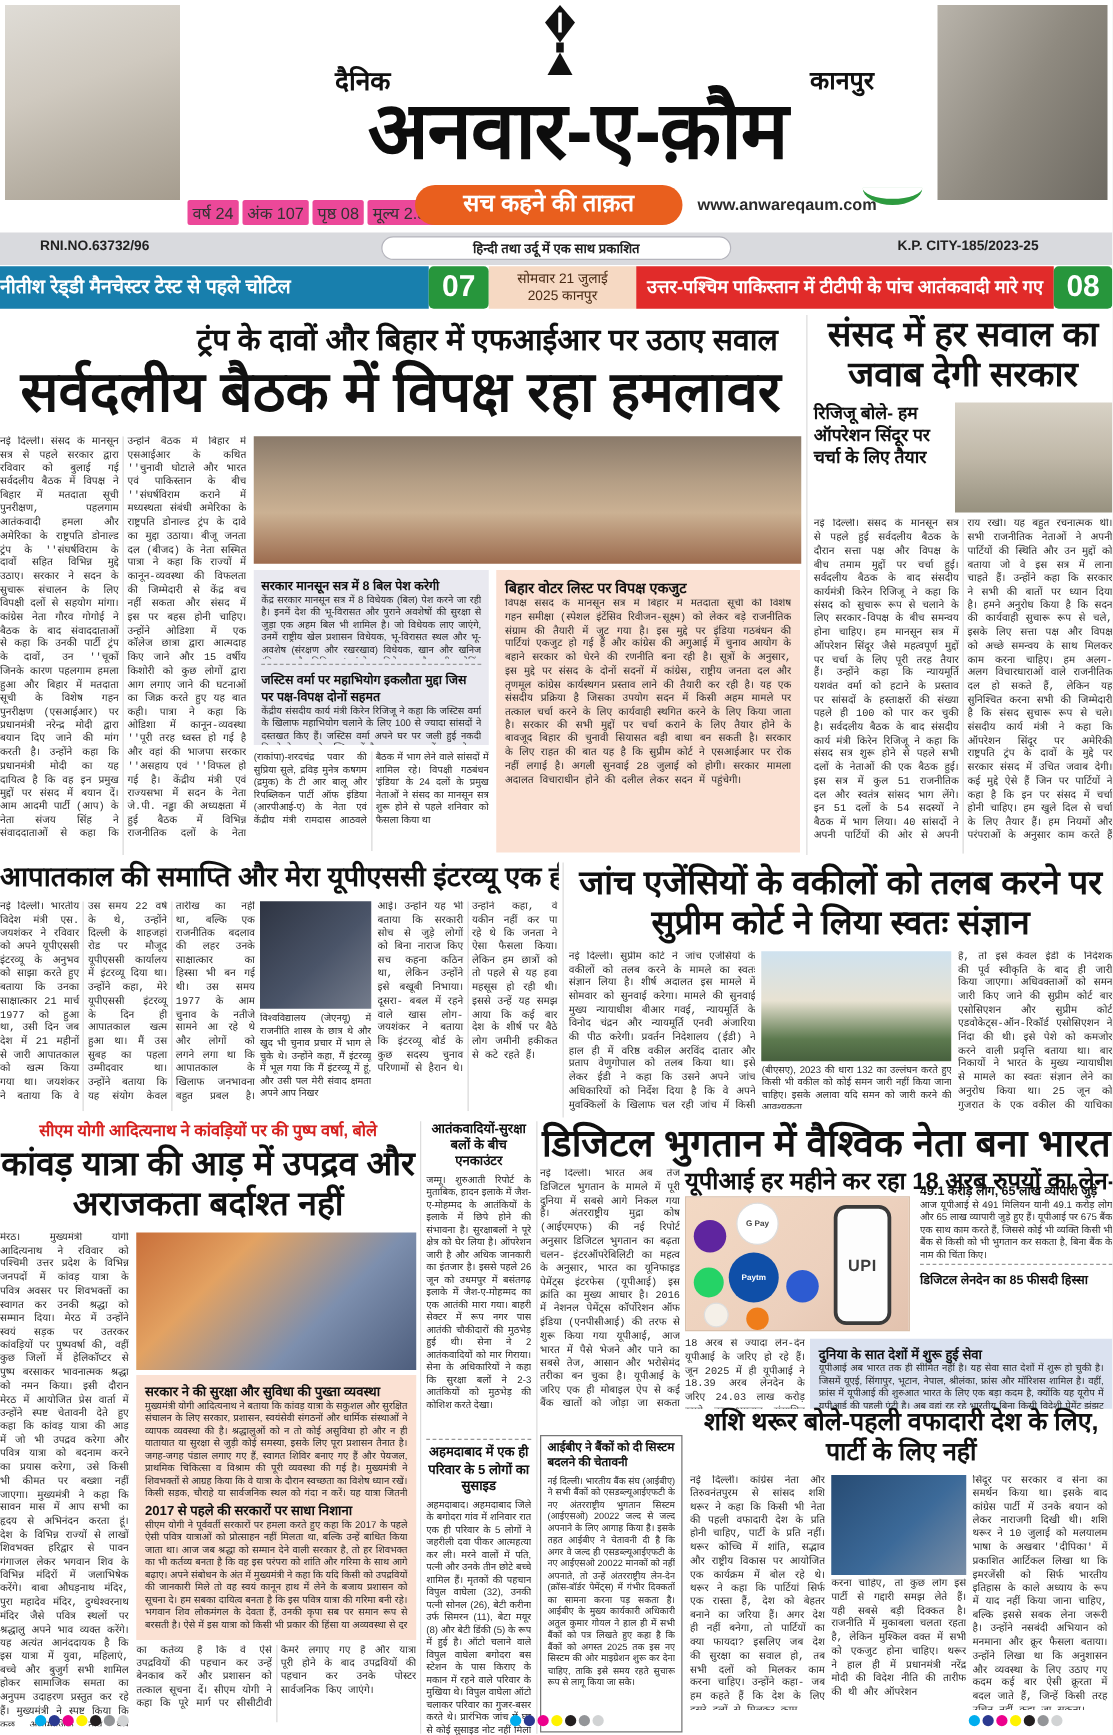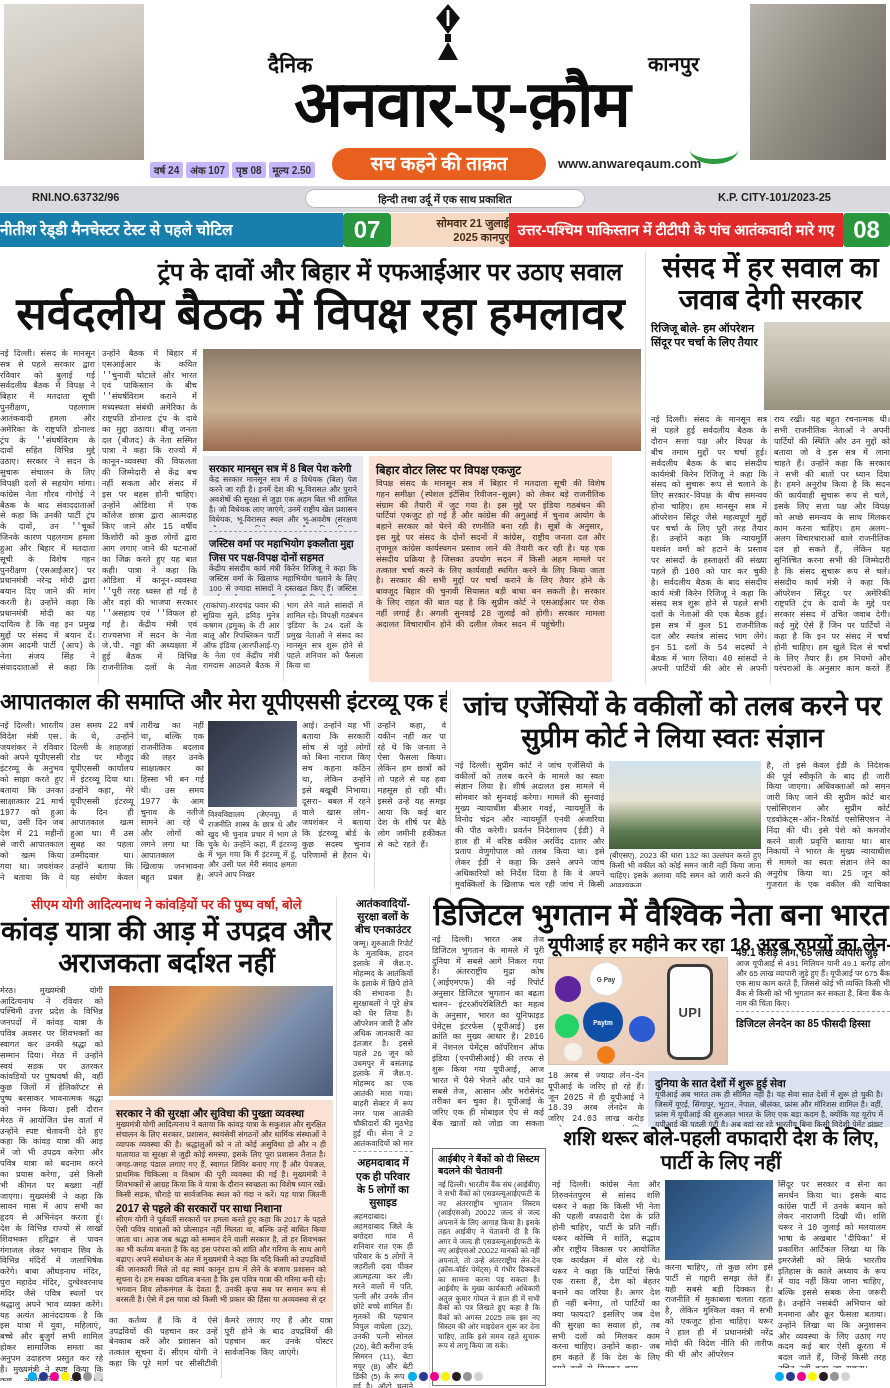--- a/index.html
+++ b/index.html
@@ -20,29 +20,29 @@
 
   .abs { position:absolute; }
   .bt { font-size:8.2px; line-height:1.32; text-align:justify; color:#2a2a2a; overflow:hidden;font-family:Liberation Mono, monospace; }
   .bt-sm { font-size:7.7px; line-height:1.3; text-align:justify; color:#2a2a2a; overflow:hidden; }
   .cols2 { column-count:2; column-gap:7px; column-rule:1px solid #d9d9d9; }
   .cols3 { column-count:3; column-gap:7px; column-rule:1px solid #d9d9d9; }
   .hl { font-weight:800; color:#111; text-align:center; overflow:hidden; }
   .boxtitle { font-weight:800; color:#111; }
 
   
-  .chip { display:inline-block; background:#c4b5fd; color:#333; font-size:10px; font-weight:700; padding:1px 4px; margin-right:3px; border-radius:2px; }
+  .chip { display:inline-block; background:#ec4899; color:#333; font-size:13px; font-weight:400; padding:1px 4px; margin-right:3px; border-radius:2px; }
   .tagline-box { background:#e95f1e; color:#fff; font-weight:800; font-size:19px; text-align:center; line-height:32px; border-radius:16px; }
   .graybar { background:#d9dade; }
   .pub-pill { background:#fff; border:1px solid #b5b5bd; border-radius:10px; font-size:10.5px; font-weight:700; color:#222; text-align:center; line-height:18px; }
 
   .strip-blue { background:#187fad; color:#fff; font-weight:800; font-size:15.5px; text-align:left; line-height:34px; overflow:hidden; }
   .strip-red  { background:#e12b2a; color:#fff; font-weight:800; font-size:14.5px; text-align:center; line-height:34px; overflow:hidden; }
   .strip-green{ background:#27963c; color:#fff; font-weight:800; font-size:24px; text-align:center; line-height:34px; border-radius:4px; }
-  .strip-date { background:#f6d9c3; color:#4a2c16; font-weight:700; font-size:11px; text-align:right; padding-top:3px; line-height:14px; }
+  .strip-date { background:#f6d9c3; color:#4a2c16; font-weight:400; font-size:11px; text-align:center; padding-top:3px; line-height:14px; }
 
   .box-gray { background:#e9e9f0; padding:5px 6px; overflow:hidden; }
   .box-pink { background:#fbe1d3; padding:6px 7px; overflow:hidden; }
   .box-blue { background:#dbe2f0; padding:5px 7px; overflow:hidden; }
   .box-border { border:1.2px solid #777; padding:4px 5px; overflow:hidden; background:#fff; }
 
   .kicker-red { color:#d6221f; font-weight:800; text-align:center; }
   .divider { border-top:1px dashed #999; margin:4px 0; }
 
   .dotrow { display:flex; gap:2px; }
@@ -80,21 +80,21 @@
       <span class="chip">वर्ष 24</span><span class="chip">अंक 107</span><span class="chip">पृष्ठ 08</span><span class="chip">मूल्य 2.50</span>
     </div>
     <div class="abs tagline-box" style="left:182px;top:146px;width:214px;height:32px;">सच कहने की ताक़त</div>
     <div class="abs" style="left:408px;top:154px;font-size:13px;font-weight:800;color:#2b2b2b;">www.anwareqaum.com</div>
     <div class="abs swoosh" style="left:540px;top:148px;"></div>
   </div>
 
   <div class="abs graybar" style="left:0;top:186px;width:890px;height:26px;">
     <div class="abs" style="left:32px;top:5px;font-size:11px;font-weight:800;color:#222;">RNI.NO.63732/96</div>
     <div class="abs pub-pill" style="left:305px;top:3px;width:280px;height:19px;">हिन्दी तथा उर्दू में एक साथ प्रकाशित</div>
-    <div class="abs" style="left:718px;top:5px;font-size:11px;font-weight:800;color:#222;">K.P. CITY-101/2023-25</div>
+    <div class="abs" style="left:718px;top:5px;font-size:11px;font-weight:800;color:#222;">K.P. CITY-185/2023-25</div>
   </div>
 
   <div class="abs" style="left:0;top:213px;width:890px;height:34px;">
     <div class="abs strip-blue" style="left:0;top:0;width:343px;height:34px;">नीतीश रेड्‌डी मैनचेस्टर टेस्ट से पहले चोटिल</div>
     <div class="abs strip-green" style="left:343px;top:0;width:48px;height:34px;">07</div>
     <div class="abs strip-date" style="left:391px;top:0;width:118px;height:34px;">
       <div>सोमवार 21 जुलाई</div>
       <div>2025 कानपुर</div>
     </div>
     <div class="abs strip-red" style="left:509px;top:0;width:334px;height:34px;">उत्तर-पश्चिम पाकिस्तान में टीटीपी के पांच आतंकवादी मारे गए</div>
@@ -102,21 +102,21 @@
   </div>
 
   <div class="abs" style="left:0;top:250px;width:641px;height:435px;">
     <div class="hl" style="font-size:24px;font-weight:700;margin-top:4px;margin-left:140px;width:500px;white-space:nowrap;">ट्रंप के दावों और बिहार में एफआईआर पर उठाए सवाल</div>
     <div class="hl" style="font-size:45px;line-height:1.2;white-space:nowrap;">सर्वदलीय बैठक में विपक्ष रहा हमलावर</div>
     <div style="display:flex;margin-top:8px;">
       <div class="bt cols2" style="width:197px;height:335px;">नई दिल्ली। संसद के मानसून सत्र से पहले सरकार द्वारा रविवार को बुलाई गई सर्वदलीय बैठक में विपक्ष ने बिहार में मतदाता सूची पुनरीक्षण, पहलगाम आतंकवादी हमला और अमेरिका के राष्ट्रपति डोनाल्ड ट्रंप के ''संघर्षविराम के दावों सहित विभिन्न मुद्दे उठाए। सरकार ने सदन के सुचारू संचालन के लिए विपक्षी दलों से सहयोग मांगा। कांग्रेस नेता गौरव गोगोई ने बैठक के बाद संवाददाताओं से कहा कि उनकी पार्टी ट्रंप के दावों, उन ''चूकों जिनके कारण पहलगाम हमला हुआ और बिहार में मतदाता सूची के विशेष गहन पुनरीक्षण (एसआईआर) पर प्रधानमंत्री नरेन्द्र मोदी द्वारा बयान दिए जाने की मांग करती है। उन्होंने कहा कि प्रधानमंत्री मोदी का यह दायित्व है कि वह इन प्रमुख मुद्दों पर संसद में बयान दें। आम आदमी पार्टी (आप) के नेता संजय सिंह ने संवाददाताओं से कहा कि उन्होंने बैठक में बिहार में एसआईआर के कथित ''चुनावी घोटाले और भारत एवं पाकिस्तान के बीच ''संघर्षविराम कराने में मध्यस्थता संबंधी अमेरिका के राष्ट्रपति डोनाल्ड ट्रंप के दावे का मुद्दा उठाया। बीजू जनता दल (बीजद) के नेता सस्मित पात्रा ने कहा कि राज्यों में कानून-व्यवस्था की विफलता की जिम्मेदारी से केंद्र बच नहीं सकता और संसद में इस पर बहस होनी चाहिए। उन्होंने ओडिशा में एक कॉलेज छात्रा द्वारा आत्मदाह किए जाने और 15 वर्षीय किशोरी को कुछ लोगों द्वारा आग लगाए जाने की घटनाओं का जिक्र करते हुए यह बात कही। पात्रा ने कहा कि ओडिशा में कानून-व्यवस्था ''पूरी तरह ध्वस्त हो गई है और वहां की भाजपा सरकार ''असहाय एवं ''विफल हो गई है। केंद्रीय मंत्री एवं राज्यसभा में सदन के नेता जे.पी. नड्ढा की अध्यक्षता में हुई बैठक में विभिन्न राजनीतिक दलों के नेता शामिल हुए। किरेन रिजिजू और अर्जुन राम मेघवाल ने सरकार का प्रतिनिधित्व किया। कांग्रेस के गौरव गोगोई एवं जयराम रमेश, राष्ट्रवादी कांग्रेस पार्टी</div>
       <div style="width:438px;margin-left:6px;">
         <div class="ph ph-meeting" style="width:438px;height:102px;"></div>
         <div style="display:flex;margin-top:5px;">
-          <div style="width:160px;">
+          <div style="width:188px;">
             <div class="box-gray" style="height:140px;">
               <div class="boxtitle" style="font-size:10px;">सरकार मानसून सत्र में 8 बिल पेश करेगी</div>
               <div class="bt-sm" style="height:52px;">केंद्र सरकार मानसून सत्र में 8 विधेयक (बिल) पेश करने जा रही है। इनमें देश की भू-विरासत और पुराने अवशेषों की सुरक्षा से जुड़ा एक अहम बिल भी शामिल है। जो विधेयक लाए जाएंगे, उनमें राष्ट्रीय खेल प्रशासन विधेयक, भू-विरासत स्थल और भू-अवशेष (संरक्षण और रखरखाव) विधेयक, खान और खनिज (विकास और विनियमन) संशोधन विधेयक, और राष्ट्रीय डोपिंग रोधी (संशोधन) विधेयक प्रमुख है।</div>
               <div class="divider"></div>
               <div class="boxtitle" style="font-size:10px;">जस्टिस वर्मा पर महाभियोग इकलौता मुद्दा जिस पर पक्ष-विपक्ष दोनों सहमत</div>
               <div class="bt-sm" style="height:38px;">केंद्रीय संसदीय कार्य मंत्री किरेन रिजिजू ने कहा कि जस्टिस वर्मा के खिलाफ महाभियोग चलाने के लिए 100 से ज्यादा सांसदों ने दस्तखत किए हैं। जस्टिस वर्मा अपने घर पर जली हुई नकदी मिलने के बाद से मुश्किल में है। मानसून सत्र में इस मुद्दे पर सरकार विचार करेगी या नहीं, इस पर रिजिजू बोले कि यह प्रक्रिया सभी दल मिलकर करेंगे। यह अकेले सरकार का काम नहीं है।</div>
             </div>
             <div class="bt-sm cols2" style="height:80px;margin-top:5px;">(राकांपा)-शरदचंद्र पवार की सुप्रिया सुले, द्रविड़ मुनेत्र कषगम (द्रमुक) के टी आर बालू और रिपब्लिकन पार्टी ऑफ इंडिया (आरपीआई-ए) के नेता एवं केंद्रीय मंत्री रामदास आठवले बैठक में भाग लेने वाले सांसदों में शामिल रहे। विपक्षी गठबंधन 'इंडिया' के 24 दलों के प्रमुख नेताओं ने संसद का मानसून सत्र शुरू होने से पहले शनिवार को फैसला किया था</div>
           </div>
           <div class="box-pink" style="width:243px;height:226px;margin-left:6px;">
@@ -124,21 +124,21 @@
             <div class="bt" style="height:200px;margin-top:2px;">विपक्ष संसद के मानसून सत्र में बिहार में मतदाता सूची की विशेष गहन समीक्षा (स्पेशल इंटेंसिव रिवीजन-सूक्ष्म) को लेकर बड़े राजनीतिक संग्राम की तैयारी में जुट गया है। इस मुद्दे पर इंडिया गठबंधन की पार्टियां एकजुट हो गई हैं और कांग्रेस की अगुआई में चुनाव आयोग के बहाने सरकार को घेरने की रणनीति बना रही है। सूत्रों के अनुसार, इस मुद्दे पर संसद के दोनों सदनों में कांग्रेस, राष्ट्रीय जनता दल और तृणमूल कांग्रेस कार्यस्थगन प्रस्ताव लाने की तैयारी कर रही है। यह एक संसदीय प्रक्रिया है जिसका उपयोग सदन में किसी अहम मामले पर तत्काल चर्चा करने के लिए कार्यवाही स्थगित करने के लिए किया जाता है। सरकार की सभी मुद्दों पर चर्चा कराने के लिए तैयार होने के बावजूद बिहार की चुनावी सियासत बड़ी बाधा बन सकती है। सरकार के लिए राहत की बात यह है कि सुप्रीम कोर्ट ने एसआईआर पर रोक नहीं लगाई है। अगली सुनवाई 28 जुलाई को होगी। सरकार मामला अदालत विचाराधीन होने की दलील लेकर सदन में पहुंचेगी।</div>
           </div>
         </div>
       </div>
     </div>
   </div>
 
   <div class="abs" style="left:645px;top:252px;width:245px;height:432px;border-left:1px solid #ddd;padding-left:5px;">
     <div class="hl" style="font-size:28px;line-height:1.15;">संसद में हर सवाल का जवाब देगी सरकार</div>
     <div style="display:flex;margin-top:6px;">
-      <div style="width:108px;font-size:11px;font-weight:800;line-height:1.25;color:#111;font-family:Liberation Serif, serif;">रिजिजू बोले- हम ऑपरेशन सिंदूर पर चर्चा के लिए तैयार</div>
+      <div style="width:108px;font-size:14px;font-weight:800;line-height:1.25;color:#111;">रिजिजू बोले- हम ऑपरेशन सिंदूर पर चर्चा के लिए तैयार</div>
       <div class="ph ph-hall" style="width:126px;height:88px;margin-left:5px;"></div>
     </div>
     <div class="bt cols2" style="height:268px;margin-top:5px;">नई दिल्ली। संसद के मानसून सत्र से पहले हुई सर्वदलीय बैठक के दौरान सत्ता पक्ष और विपक्ष के बीच तमाम मुद्दों पर चर्चा हुई। सर्वदलीय बैठक के बाद संसदीय कार्यमंत्री किरेन रिजिजू ने कहा कि संसद को सुचारू रूप से चलाने के लिए सरकार-विपक्ष के बीच समन्वय होना चाहिए। हम मानसून सत्र में ऑपरेशन सिंदूर जैसे महत्वपूर्ण मुद्दों पर चर्चा के लिए पूरी तरह तैयार हैं। उन्होंने कहा कि न्यायमूर्ति यशवंत वर्मा को हटाने के प्रस्ताव पर सांसदों के हस्ताक्षरों की संख्या पहले ही 100 को पार कर चुकी है। सर्वदलीय बैठक के बाद संसदीय कार्य मंत्री किरेन रिजिजू ने कहा कि संसद सत्र शुरू होने से पहले सभी दलों के नेताओं की एक बैठक हुई। इस सत्र में कुल 51 राजनीतिक दल और स्वतंत्र सांसद भाग लेंगे। इन 51 दलों के 54 सदस्यों ने बैठक में भाग लिया। 40 सांसदों ने अपनी पार्टियों की ओर से अपनी राय रखी। यह बहुत रचनात्मक थी। सभी राजनीतिक नेताओं ने अपनी पार्टियों की स्थिति और उन मुद्दों को बताया जो वे इस सत्र में लाना चाहते हैं। उन्होंने कहा कि सरकार ने सभी की बातों पर ध्यान दिया है। हमने अनुरोध किया है कि सदन की कार्यवाही सुचारू रूप से चले, इसके लिए सत्ता पक्ष और विपक्ष को अच्छे समन्वय के साथ मिलकर काम करना चाहिए। हम अलग-अलग विचारधाराओं वाले राजनीतिक दल हो सकते हैं, लेकिन यह सुनिश्चित करना सभी की जिम्मेदारी है कि संसद सुचारू रूप से चले। संसदीय कार्य मंत्री ने कहा कि ऑपरेशन सिंदूर पर अमेरिकी राष्ट्रपति ट्रंप के दावों के मुद्दे पर सरकार संसद में उचित जवाब देगी। कई मुद्दे ऐसे हैं जिन पर पार्टियों ने कहा है कि इन पर संसद में चर्चा होनी चाहिए। हम खुले दिल से चर्चा के लिए तैयार हैं। हम नियमों और परंपराओं के अनुसार काम करते हैं और इनका बहुत महत्व रखते हैं। इसलिए हम हर मुद्दे पर चर्चा करेंगे लेकिन नियमों और परंपराओं के अनुसार।</div>
   </div>
 
   <div class="abs" style="left:0;top:685px;width:447px;height:207px;">
     <div class="hl" style="font-size:22px;white-space:nowrap;">आपातकाल की समाप्ति और मेरा यूपीएससी इंटरव्यू एक ही दिन हुआ</div>
     <div style="display:flex;margin-top:6px;">
       <div class="bt cols3" style="width:204px;height:168px;">नई दिल्ली। भारतीय विदेश मंत्री एस. जयशंकर ने रविवार को अपने यूपीएससी इंटरव्यू के अनुभव को साझा करते हुए बताया कि उनका साक्षात्कार 21 मार्च 1977 को हुआ था, उसी दिन जब देश में 21 महीनों से जारी आपातकाल को खत्म किया गया था। जयशंकर ने बताया कि वे उस समय 22 वर्ष के थे, उन्होंने दिल्ली के शाहजहां रोड पर मौजूद यूपीएससी कार्यालय में इंटरव्यू दिया था। उन्होंने कहा, मेरे यूपीएससी इंटरव्यू के दिन ही आपातकाल खत्म हुआ था। मैं उस सुबह का पहला उम्मीदवार था। उन्होंने बताया कि यह संयोग केवल तारीख का नहीं था, बल्कि एक राजनीतिक बदलाव की लहर उनके साक्षात्कार का हिस्सा भी बन गई थी। उस समय 1977 के आम चुनाव के नतीजे सामने आ रहे थे और लोगों को लगने लगा था कि आपातकाल के खिलाफ जनभावना बहुत प्रबल है। जयशंकर ने कहा कि उस इंटरव्यू से उन्हें दो बड़ी सीख मिलीं। पहला- दबाव में संवाद करना कैसे सीखें- उन्होंने बताया कि उनसे चुनाव के नतीजों को लेकर सवाल पूछा गया था। उस समय वे जवाहरलाल नेहरू</div>
       <div style="width:89px;margin-left:4px;">
@@ -172,21 +172,21 @@
           <div class="boxtitle" style="font-size:10.5px;">सरकार ने की सुरक्षा और सुविधा की पुख्ता व्यवस्था</div>
           <div class="bt-sm" style="height:78px;">मुख्यमंत्री योगी आदित्यनाथ ने बताया कि कांवड़ यात्रा के सकुशल और सुरक्षित संचालन के लिए सरकार, प्रशासन, स्वयंसेवी संगठनों और धार्मिक संस्थाओं ने व्यापक व्यवस्था की है। श्रद्धालुओं को न तो कोई असुविधा हो और न ही यातायात या सुरक्षा से जुड़ी कोई समस्या, इसके लिए पूरा प्रशासन तैनात है। जगह-जगह पंडाल लगाए गए हैं, स्वागत शिविर बनाए गए हैं और पेयजल, प्राथमिक चिकित्सा व विश्राम की पूरी व्यवस्था की गई है। मुख्यमंत्री ने शिवभक्तों से आग्रह किया कि वे यात्रा के दौरान स्वच्छता का विशेष ध्यान रखें। किसी सड़क, चौराहे या सार्वजनिक स्थल को गंदा न करें। यह यात्रा जितनी पवित्र है, उसकी गरिमा उतनी ही बनी रहनी चाहिए। शिवभक्तों को चाहिए कि वे लोक कल्याण के भाव के साथ यात्रा करें और दूसरों की असुविधा का भी ध्यान रखें।</div>
           <div class="boxtitle" style="font-size:10.5px;margin-top:3px;">2017 से पहले की सरकारों पर साधा निशाना</div>
           <div class="bt-sm" style="height:88px;">सीएम योगी ने पूर्ववर्ती सरकारों पर हमला करते हुए कहा कि 2017 के पहले ऐसी पवित्र यात्राओं को प्रोत्साहन नहीं मिलता था, बल्कि उन्हें बाधित किया जाता था। आज जब श्रद्धा को सम्मान देने वाली सरकार है, तो हर शिवभक्त का भी कर्तव्य बनता है कि वह इस परंपरा को शांति और गरिमा के साथ आगे बढ़ाए। अपने संबोधन के अंत में मुख्यमंत्री ने कहा कि यदि किसी को उपद्रवियों की जानकारी मिले तो वह स्वयं कानून हाथ में लेने के बजाय प्रशासन को सूचना दे। हम सबका दायित्व बनता है कि इस पवित्र यात्रा की गरिमा बनी रहे। भगवान शिव लोकमंगल के देवता हैं, उनकी कृपा सब पर समान रूप से बरसती है। ऐसे में इस यात्रा को किसी भी प्रकार की हिंसा या अव्यवस्था से दूर रखना हम सबकी जिम्मेदारी है।</div>
         </div>
         <div class="bt cols2" style="height:62px;margin-top:4px;">का कर्तव्य है कि वे ऐसे उपद्रवियों की पहचान कर उन्हें बेनकाब करें और प्रशासन को तत्काल सूचना दें। सीएम योगी ने कहा कि पूरे मार्ग पर सीसीटीवी कैमरे लगाए गए हैं और यात्रा पूरी होने के बाद उपद्रवियों की पहचान कर उनके पोस्टर सार्वजनिक किए जाएंगे।</div>
       </div>
     </div>
   </div>
 
-  <div class="abs" style="left:336px;top:897px;width:94px;height:490px;border-left:1px solid #ddd;border-right:1px solid #ddd;padding:0 16px;">
+  <div class="abs" style="left:336px;top:897px;width:94px;height:490px;border-left:1px solid #ddd;border-right:1px solid #ddd;padding:0 4px;">
     <div class="boxtitle" style="font-size:10.5px;text-align:center;line-height:1.25;">आतंकवादियों-सुरक्षा बलों के बीच एनकाउंटर</div>
     <div class="bt-sm" style="height:208px;margin-top:3px;">जम्मू। शुरुआती रिपोर्ट के मुताबिक, हादन इलाके में जैश-ए-मोहम्मद के आतंकियों के इलाके में छिपे होने की संभावना है। सुरक्षाबलों ने पूरे क्षेत्र को घेर लिया है। ऑपरेशन जारी है और अधिक जानकारी का इंतजार है। इससे पहले 26 जून को उधमपुर में बसंतगढ़ इलाके में जैश-ए-मोहम्मद का एक आतंकी मारा गया। बाहरी सेक्टर में रूप नगर पास आतंकी चौकीदारों की मुठभेड़ हुई थी। सेना ने 2 आतंकवादियों को मार गिराया। सेना के अधिकारियों ने कहा कि सुरक्षा बलों ने 2-3 आतंकियों को मुठभेड़ की कोशिश करते देखा।</div>
     <div class="divider"></div>
     <div class="boxtitle" style="font-size:10.5px;text-align:center;line-height:1.25;">अहमदाबाद में एक ही परिवार के 5 लोगों का सुसाइड</div>
     <div class="bt-sm" style="height:218px;margin-top:3px;">अहमदाबाद। अहमदाबाद जिले के बगोदरा गांव में शनिवार रात एक ही परिवार के 5 लोगों ने जहरीली दवा पीकर आत्महत्या कर ली। मरने वालों में पति, पत्नी और उनके तीन छोटे बच्चे शामिल हैं। मृतकों की पहचान विपुल वाघेला (32), उनकी पत्नी सोनल (26), बेटी करीना उर्फ सिमरन (11), बेटा मयूर (8) और बेटी डिंकी (5) के रूप में हुई है। ऑटो चलाने वाले विपुल वाघेला बगोदरा बस स्टेशन के पास किराए के मकान में रहने वाले परिवार के मुखिया थे। विपुल वाघेला ऑटो चलाकर परिवार का गुजर-बसर करते थे। प्रारंभिक जांच में घर से कोई सुसाइड नोट नहीं मिला है। इसके चलते अब तक आत्महत्या के कारणों का खुलासा नहीं हो सका है। हालांकि, सुसाइड का कारण आर्थिक तंगी बताया जा रहा है।</div>
   </div>
 
   <div class="abs" style="left:432px;top:893px;width:458px;height:235px;">
     <div class="hl" style="font-size:30px;white-space:nowrap;">डिजिटल भुगतान में वैश्विक नेता बना भारत</div>
     <div style="position:absolute;left:116px;top:38px;width:342px;font-size:19px;font-weight:700;color:#111;text-align:center;white-space:nowrap;">यूपीआई हर महीने कर रहा 18 अरब रुपयों का लेन-देन</div>

